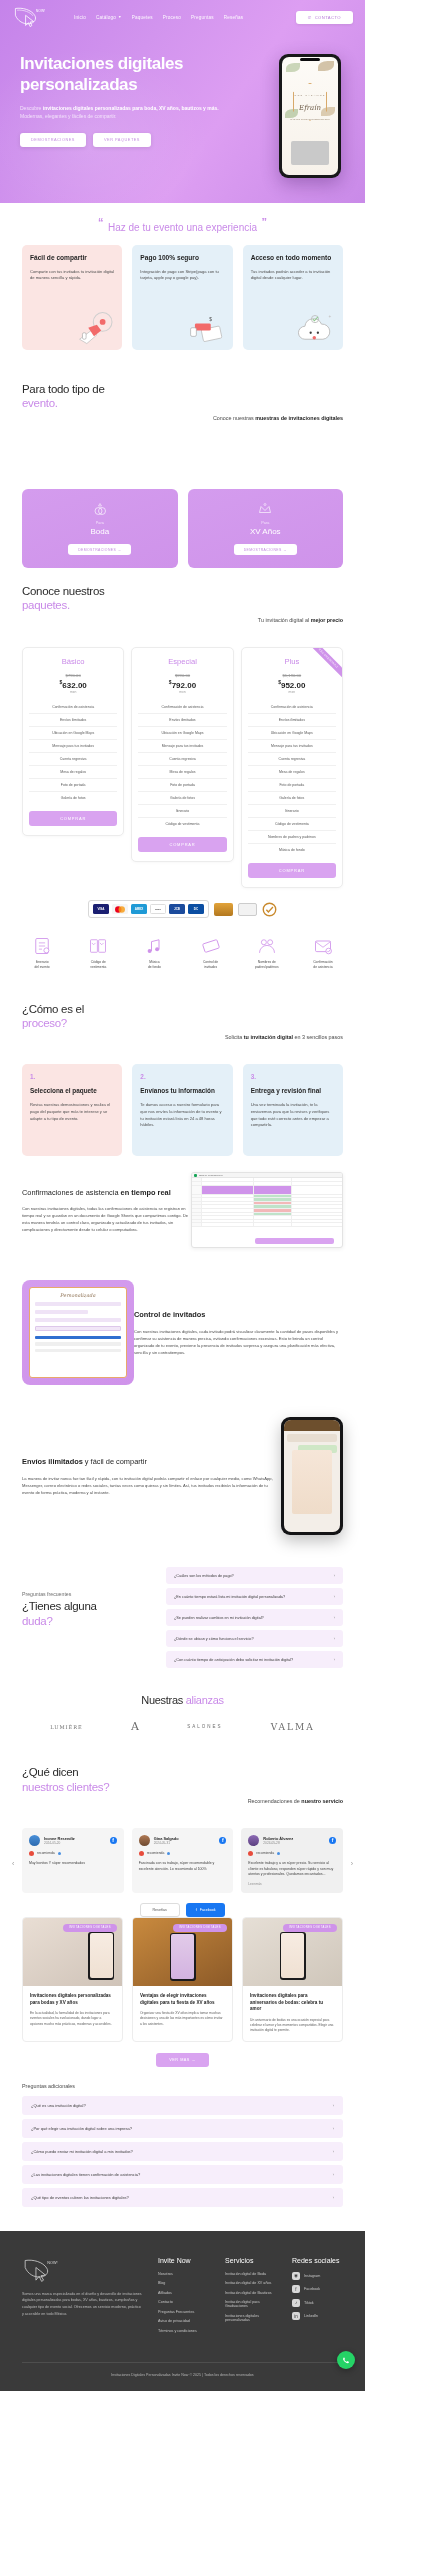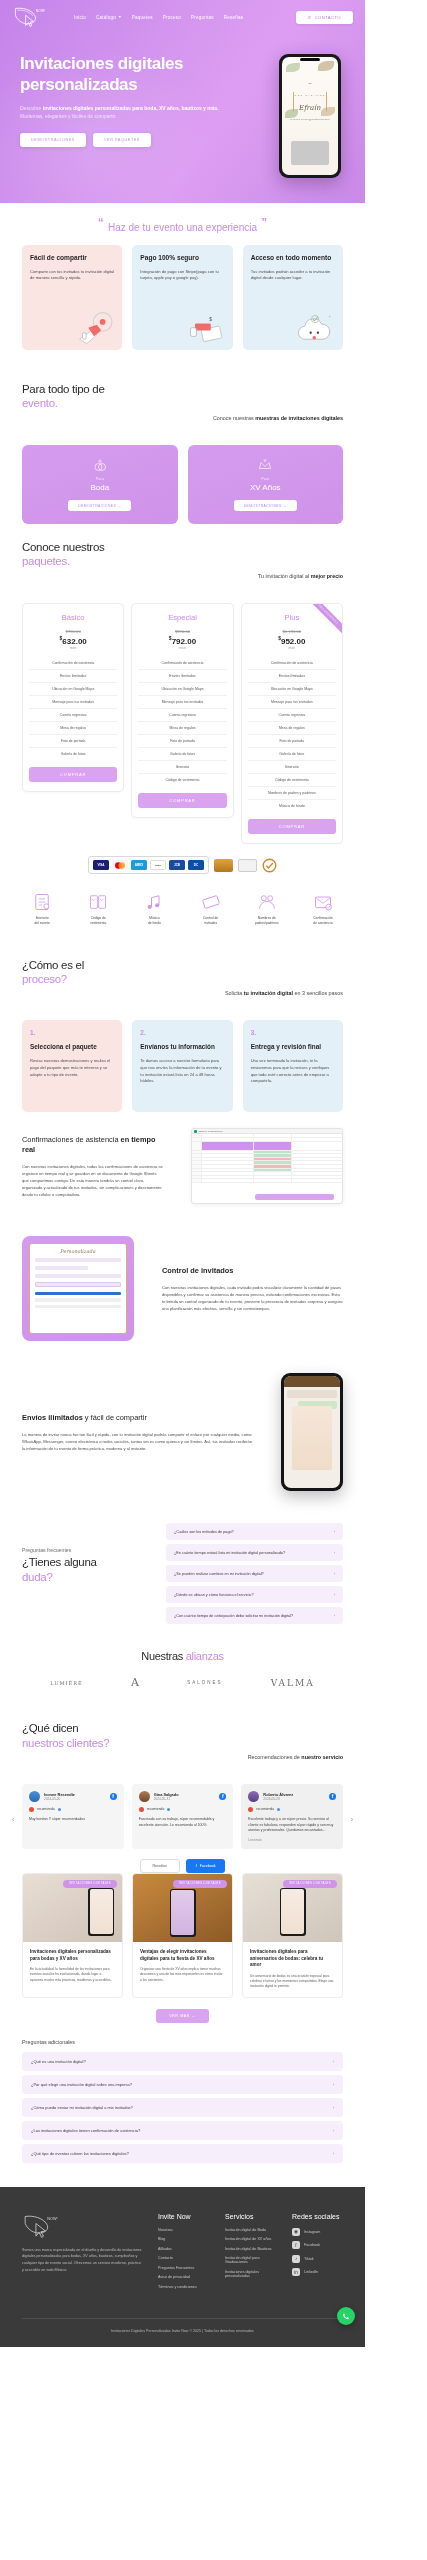--- a/index.html
+++ b/index.html
@@ -113,21 +113,21 @@
   .fc-blue { background: #e4f0f8; }
   .feat-h { font-size: 6.6px; font-weight: 600; line-height: 1.3; color:#1f1f1f; }
   .feat-p { font-size: 4.1px; line-height: 1.65; color: #4d4d4d; margin-top: 6px; }
   .feat-ill { position: absolute; right: 6px; bottom: 5px; width: 44px; height: 36px; }
 
   
   .ev-row { display: flex; gap: 10px; padding: 0 22px; }
   .ev-card {
     flex: 1; background: linear-gradient(160deg,#d49cee,#cf93ea); border-radius: 6px;
     min-height: 79px; display: flex; flex-direction: column; align-items: center;
-    justify-content: center; gap: 2px; cursor:pointer;
+    justify-content: center; gap: 2px; cursor:pointer;margin-top:44px;
   }
   .ev-icon { width: 16px; height: 16px; opacity:.92; margin-bottom:2px;}
   .ev-small { color: #f3e1fb; font-size: 3.8px; }
   .ev-name { color: #fff; font-size: 8px; font-weight: 500; }
   .ev-btn {
     margin-top: 6px; background: #fff; color: #bf86dd; font-size: 3.4px;
     letter-spacing: .4px; padding: 3.5px 10px; border-radius: 3px; white-space:nowrap;
   }
 
   
@@ -174,21 +174,21 @@
   
   .proc-row { display: flex; gap: 10px; padding: 0 22px; }
   .proc-card { flex: 1; border-radius: 5px; padding: 9px 8px; min-height: 92px; }
   .pc-pink { background: #fbe5e3; }
   .pc-blue { background: #e4f0f8; }
   .proc-num { color: #c98ae8; font-size: 6.4px; font-weight: 700; }
   .proc-h { font-size: 6.4px; font-weight: 600; margin-top: 7px; line-height: 1.3; color:#1f1f1f;}
   .proc-p { font-size: 4.1px; line-height: 1.68; color: #4d4d4d; margin-top: 6px; }
 
   
-  .split { display: flex; gap: 28px; padding: 16px 22px; align-items: center; }
+  .split { display: flex; gap: 0; padding: 16px 22px; align-items: center; }
   .split-txt h3 { font-size: 7.4px; font-weight: 400; line-height: 1.45; color: #1f1f1f;}
   .split-txt h3 b { font-weight: 700; }
   .split-txt p { font-size: 4.1px; line-height: 1.72; color: #4d4d4d; margin-top: 7px; }
   .sheet-mock {
     width: 152px; height: 76px; background: #fff; border: 1px solid #e3e3e3;
     border-radius: 3px; overflow: hidden; position: relative; flex: none;
     box-shadow: 0 1px 4px rgba(0,0,0,.07);
   }
   .sheet-bar { height: 5px; background:#f5f5f5; border-bottom:1px solid #e6e6e6; display:flex;align-items:center;gap:2px;padding:0 2px;}
   .sheet-dot{width:3px;height:3px;background:#18a558;border-radius:1px;}

